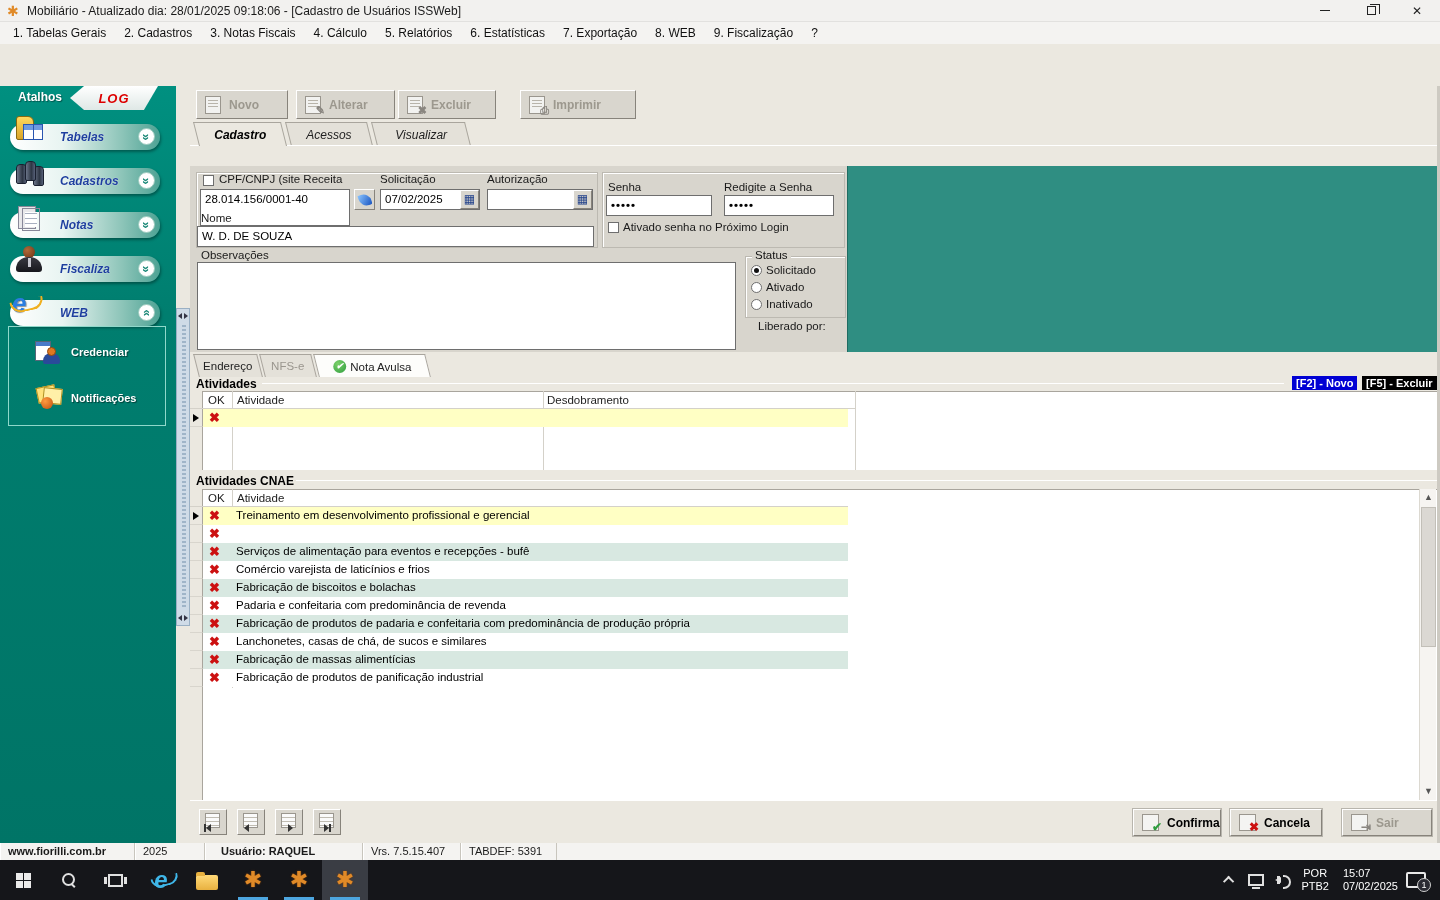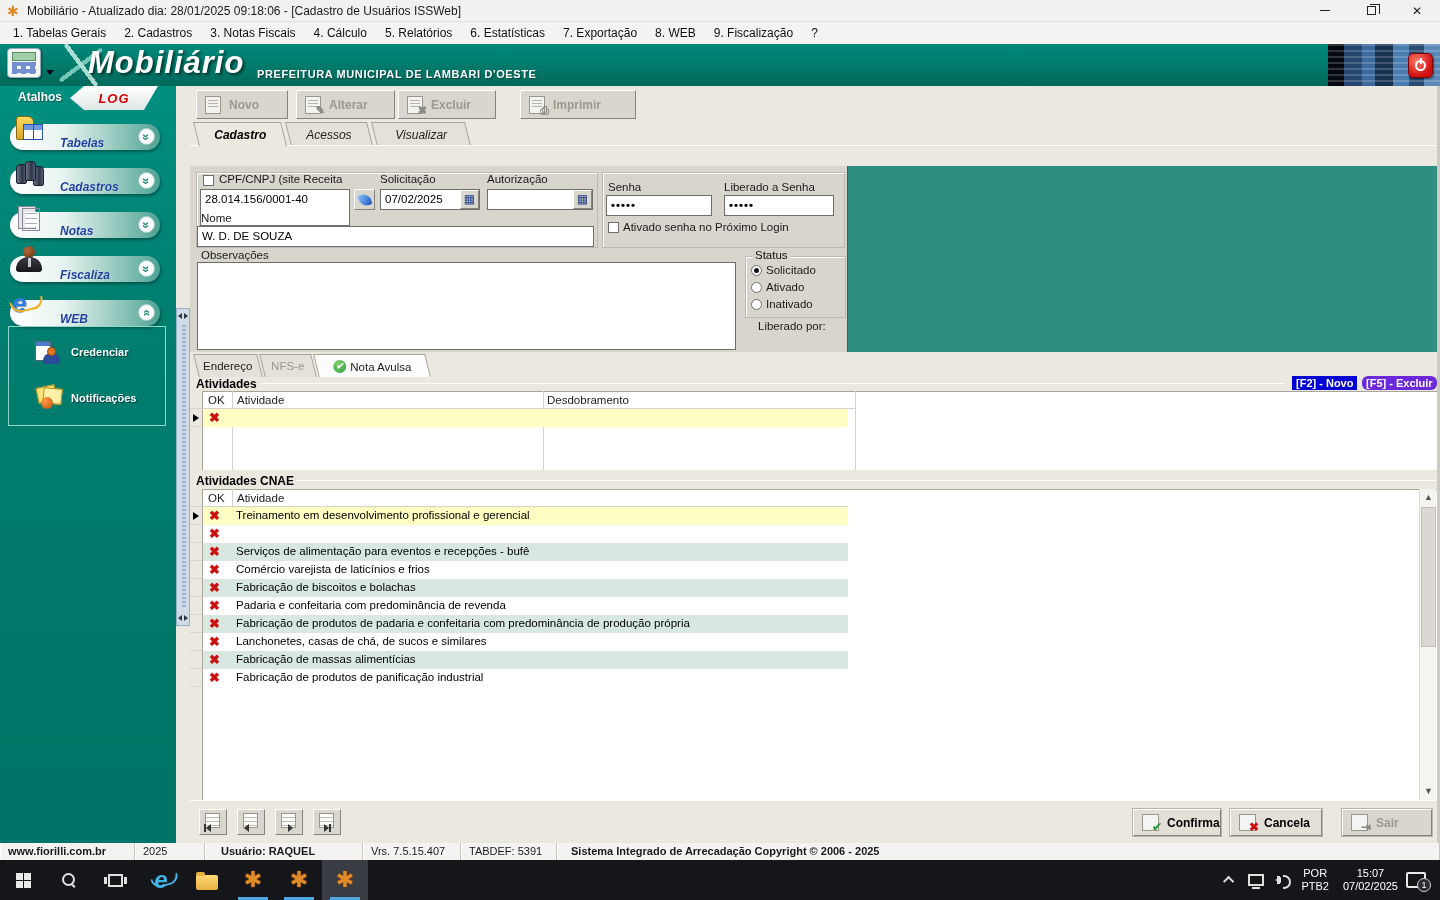--- a/index.html
+++ b/index.html
@@ -40,21 +40,21 @@
   .building:after { content:""; position:absolute; inset:0; background:repeating-linear-gradient(180deg,rgba(255,255,255,.18) 0 2px,transparent 2px 6px); }
   .power-btn { position:absolute; left:1408px; top:9px; width:25px; height:25px; border-radius:5px; background:radial-gradient(circle at 35% 30%,#ff7a6a,#d01010 70%); border:1px solid #7a0505; box-shadow:1px 1px 2px rgba(0,0,0,.5); }
   .power-glyph { position:absolute; left:6px; top:6px; width:11px; height:11px; border:2px solid #fff; border-radius:50%; }
   .power-glyph:after { content:""; position:absolute; left:3px; top:-4px; width:2px; height:6px; background:#fff; }
 
   
   .sidebar { position:absolute; left:0; top:86px; width:176px; height:759px; background:linear-gradient(180deg,#009080 0%,#007e6f 30%,#007466 100%); }
   .atalhos { position:absolute; left:18px; top:4px; color:#fff; font-weight:bold; font-size:12px; text-shadow:1px 1px 1px rgba(0,0,0,.4); }
   .log-badge { position:absolute; left:70px; top:0; width:88px; height:24px; background:linear-gradient(180deg,#ffffff,#dfe8e6); clip-path:polygon(0 50%,16% 0,100% 0,84% 100%,16% 100%); display:flex; align-items:center; justify-content:center; }
   .log-badge span { color:#d00; font-weight:bold; font-style:italic; font-size:13px; letter-spacing:1px; }
-  .pill { position:absolute; left:10px; width:150px; height:26px; border-radius:13px; background:linear-gradient(90deg,#ffffff 0%,#e8f4f1 35%,#8cc4b8 75%,#4da294 100%); box-shadow:1px 2px 3px rgba(0,0,0,.35); display:flex; align-items:flex-end; }
+  .pill { position:absolute; left:10px; width:150px; height:26px; border-radius:13px; background:linear-gradient(90deg,#ffffff 0%,#e8f4f1 35%,#8cc4b8 75%,#4da294 100%); box-shadow:1px 2px 3px rgba(0,0,0,.35); display:flex; align-items:center; }
   .pill-label { margin-left:50px; font-size:12px; font-weight:bold; font-style:italic; color:#1d3f9e; text-shadow:0 0 1px #fff; }
   .chev { position:absolute; right:5px; top:4px; width:17px; height:17px; border-radius:50%; background:#fff; border:1px solid #9ccabe; display:flex; align-items:center; justify-content:center; }
   .chev span { display:block; transform:rotate(90deg); color:#169; color:#1f8a7a; font-weight:bold; font-size:12px; line-height:12px; }
   .chev.up span { transform:rotate(-90deg); }
   .side-ico { position:absolute; left:14px; width:30px; height:28px; }
   
   .ico-tabelas .a { position:absolute; left:2px; top:0; width:18px; height:24px; background:linear-gradient(180deg,#ffd95e,#d9a428); border-radius:3px 6px 2px 2px; border:1px solid #8a6a10; }
   .ico-tabelas .b { position:absolute; left:9px; top:8px; width:20px; height:16px; background:#fff; border:1px solid #2a56b0; box-shadow:inset 0 5px 0 #6e9ae0; }
   .ico-tabelas .b:after { content:""; position:absolute; left:9px; top:0; bottom:0; width:1px; background:#2a56b0; }
   
@@ -126,21 +126,21 @@
   .tab2 span { transform:skewX(-14deg); font-size:11.5px; color:#222; display:flex; align-items:center; gap:4px; }
   .tab2.disabled span { color:#9a968e; }
   .tab2.active { background:#fdfdfb; z-index:3; }
   .check-circ { display:inline-block; width:13px; height:13px; border-radius:50%; background:radial-gradient(circle at 35% 30%,#7cd06a,#2f9e3f); color:#fff; font-size:9px; line-height:13px; text-align:center; font-weight:bold; }
 
   
   .strip-label { position:absolute; font-weight:bold; font-size:12px; color:#000; }
   .groove { position:absolute; height:1px; background:#c2bfb7; border-bottom:1px solid #fff; }
   .hk { position:absolute; top:376px; height:14px; color:#fff; font-weight:bold; font-size:11px; line-height:14px; padding:0 4px; white-space:nowrap; }
   .hk.blue { background:#0000d4; }
-  .hk.red { background:#6d28d9;border-radius:6px; }
+  .hk.red { background:#000000; }
 
   
   .grid-area { position:absolute; background:#fff; border-top:1px solid #a9a59d; }
   .grid-hdr { position:absolute; font-size:11.5px; color:#222; }
   .vline { position:absolute; width:1px; background:#d4d1c9; }
   .hline { position:absolute; height:1px; background:#d4d1c9; }
   .marker-col { position:absolute; width:13px; background:#ebe8e0; border-right:1px solid #a9a59d; }
   .grid-row { position:absolute; left:190px; width:1247px; height:18px; }
   .row-stripe { position:absolute; left:13px; top:0; height:18px; }
   .row-mk { position:absolute; left:0; top:0; width:13px; height:18px; background:#ebe8e0; border-right:1px solid #a9a59d; border-bottom:1px solid #d8d5cd; }
@@ -202,21 +202,21 @@
   .tray { margin-left:auto; display:flex; align-items:center; height:40px; }
   .tray-ico { width:26px; height:40px; display:flex; align-items:center; justify-content:center; color:#e8e8e8; }
   .chev-up { width:8px; height:8px; border-left:2px solid #e0e0e0; border-top:2px solid #e0e0e0; transform:rotate(45deg) translateY(2px); }
   .net-g { position:relative; width:16px; height:12px; border:2px solid #e0e0e0; }
   .net-g:after { content:""; position:absolute; left:2px; bottom:-5px; width:8px; height:2px; background:#e0e0e0; }
   .spk-g { position:relative; width:14px; height:14px; }
   .spk-g:before { content:""; position:absolute; left:0; top:4px; border-top:3px solid transparent; border-bottom:3px solid transparent; border-right:6px solid #e0e0e0; width:0; height:0; }
   .spk-g i { position:absolute; left:2px; top:3px; width:3px; height:8px; background:#e0e0e0; }
   .spk-g:after { content:""; position:absolute; left:8px; top:2px; width:6px; height:10px; border:2px solid #e0e0e0; border-left:none; border-radius:0 8px 8px 0; }
   .tray-text { color:#fff; font-size:11px; line-height:13px; text-align:center; padding:0 6px; }
-  .tray-clock { color:#fff; font-size:11px; line-height:13px; text-align:center; padding:0 8px; }
+  .tray-clock { color:#fff; font-size:11px; line-height:13px; text-align:left; padding:0 8px; }
   .notif-g { position:relative; width:20px; height:16px; border:2px solid #e8e8e8; border-radius:2px; margin-right:14px; }
   .notif-badge { position:absolute; right:-7px; bottom:-6px; width:14px; height:14px; border-radius:50%; background:#2b2b33; border:1px solid #cfcfcf; color:#fff; font-size:9px; line-height:12px; text-align:center; }
 </style>
 </head>
 <body>
 
 <div class="screen">
 
   <div class="titlebar">
     <span class="app-ico">✱</span>
@@ -240,31 +240,20 @@
     <span class="menu-item">3. Notas Fiscais</span>
     <span class="menu-item">4. Cálculo</span>
     <span class="menu-item">5. Relatórios</span>
     <span class="menu-item">6. Estatísticas</span>
     <span class="menu-item">7. Exportação</span>
     <span class="menu-item">8. WEB</span>
     <span class="menu-item">9. Fiscalização</span>
     <span class="menu-item">?</span>
   </div>
 
-  <div class="banner">
-    <div class="calc-ico"></div>
-    <div class="calc-caret"></div>
-    <div class="logo-deco"></div>
-    <div class="logo-text">Mobiliário</div>
-    <div class="banner-sub">PREFEITURA MUNICIPAL DE LAMBARI D'OESTE</div>
-    <div class="building"></div>
-    <div class="power-btn">
-        <span class="power-glyph"></span>
-      </div>
-  </div>
 
   <div class="sidebar">
     <div class="atalhos">Atalhos</div>
     <div class="log-badge">
         <span>LOG</span>
       </div>
 
     <div class="pill" style="top:38px">
       <span class="pill-label">Tabelas</span>
       <span class="chev">
@@ -393,21 +382,21 @@
   <span class="flabel" style="left:380px;top:173px">Solicitação</span>
   <div class="finput" style="left:380px;top:189px;width:100px;height:21px">07/02/2025</div>
   <div class="cal-btn" style="left:460px;top:190px"><span>▦</span></div>
 
   <span class="flabel" style="left:487px;top:173px">Autorização</span>
   <div class="finput" style="left:487px;top:189px;width:106px;height:21px"></div>
   <div class="cal-btn" style="left:573px;top:190px"><span>▦</span></div>
 
   <span class="flabel" style="left:608px;top:181px">Senha</span>
   <div class="finput pwd" style="left:606px;top:195px;width:106px;height:21px">•••••</div>
-  <span class="flabel" style="left:724px;top:181px">Liberado a Senha</span>
+  <span class="flabel" style="left:724px;top:181px">Redigite a Senha</span>
   <div class="finput pwd" style="left:724px;top:195px;width:110px;height:21px">•••••</div>
   <span class="chk" style="left:608px;top:222px"></span>
   <span class="flabel" style="left:623px;top:221px">Ativado senha no Próximo Login</span>
 
   <span class="flabel" style="left:201px;top:212px">Nome</span>
   <div class="finput" style="left:197px;top:226px;width:397px;height:21px">W. D. DE SOUZA</div>
 
   <span class="flabel" style="left:201px;top:249px">Observações</span>
   <div class="finput" style="left:197px;top:262px;width:539px;height:88px"></div>
 
@@ -592,21 +581,20 @@
         <span class="sp-r"></span>
       </div>
   </div>
 
   <div class="statusbar">
     <div class="sb-panel" style="width:135px;font-weight:bold">www.fiorilli.com.br</div>
     <div class="sb-panel" style="width:70px">2025</div>
     <div class="sb-panel" style="width:158px;font-weight:bold;padding-left:16px">Usuário: RAQUEL</div>
     <div class="sb-panel" style="width:98px">Vrs. 7.5.15.407</div>
     <div class="sb-panel" style="width:96px">TABDEF: 5391</div>
-    <div class="sb-panel" style="flex:1;font-weight:bold;padding-left:14px">Sistema Integrado de Arrecadação Copyright © 2006 - 2025</div>
   </div>
 
   <div class="taskbar">
     <div class="tk-slot">
         <span class="winlogo">
           <i></i>
           <i></i>
           <i></i>
           <i></i>
         </span>

